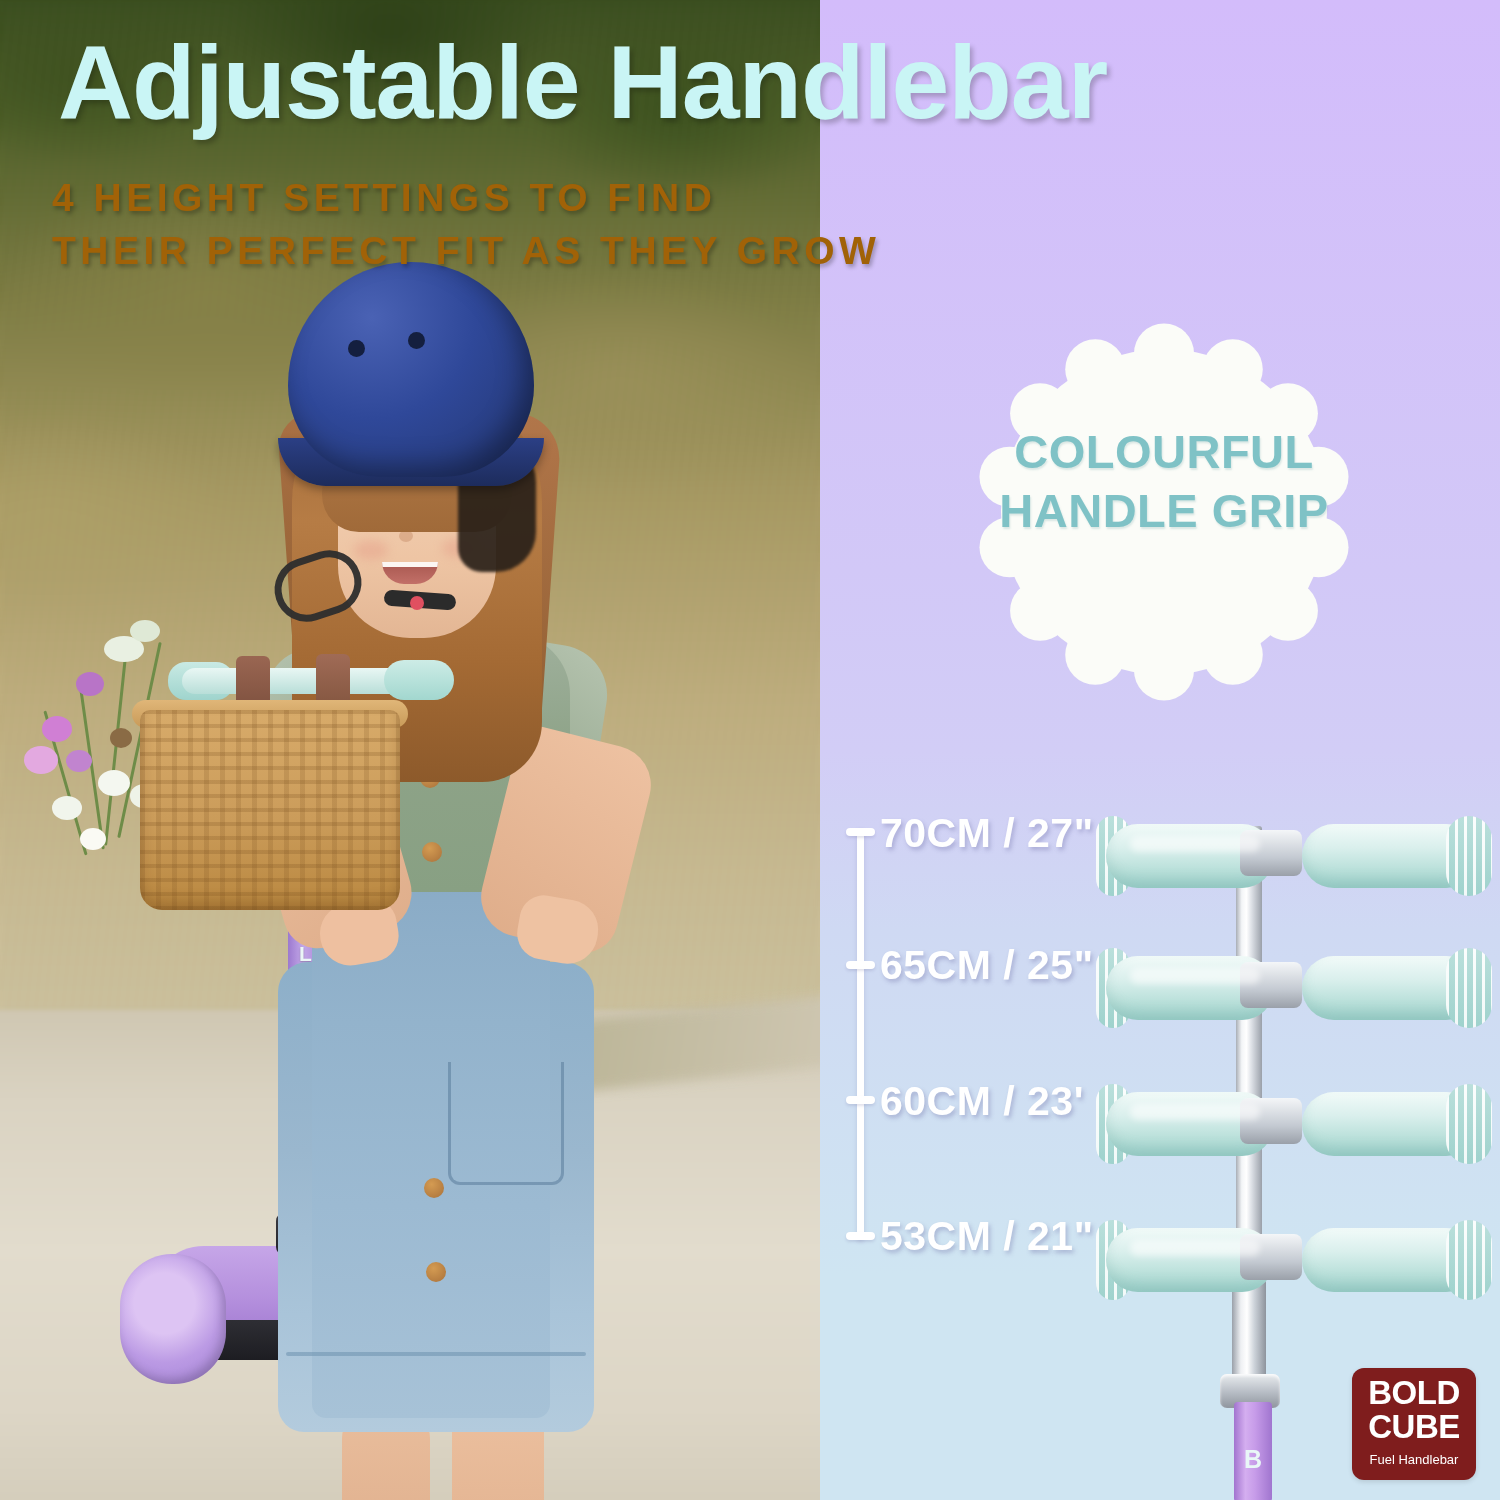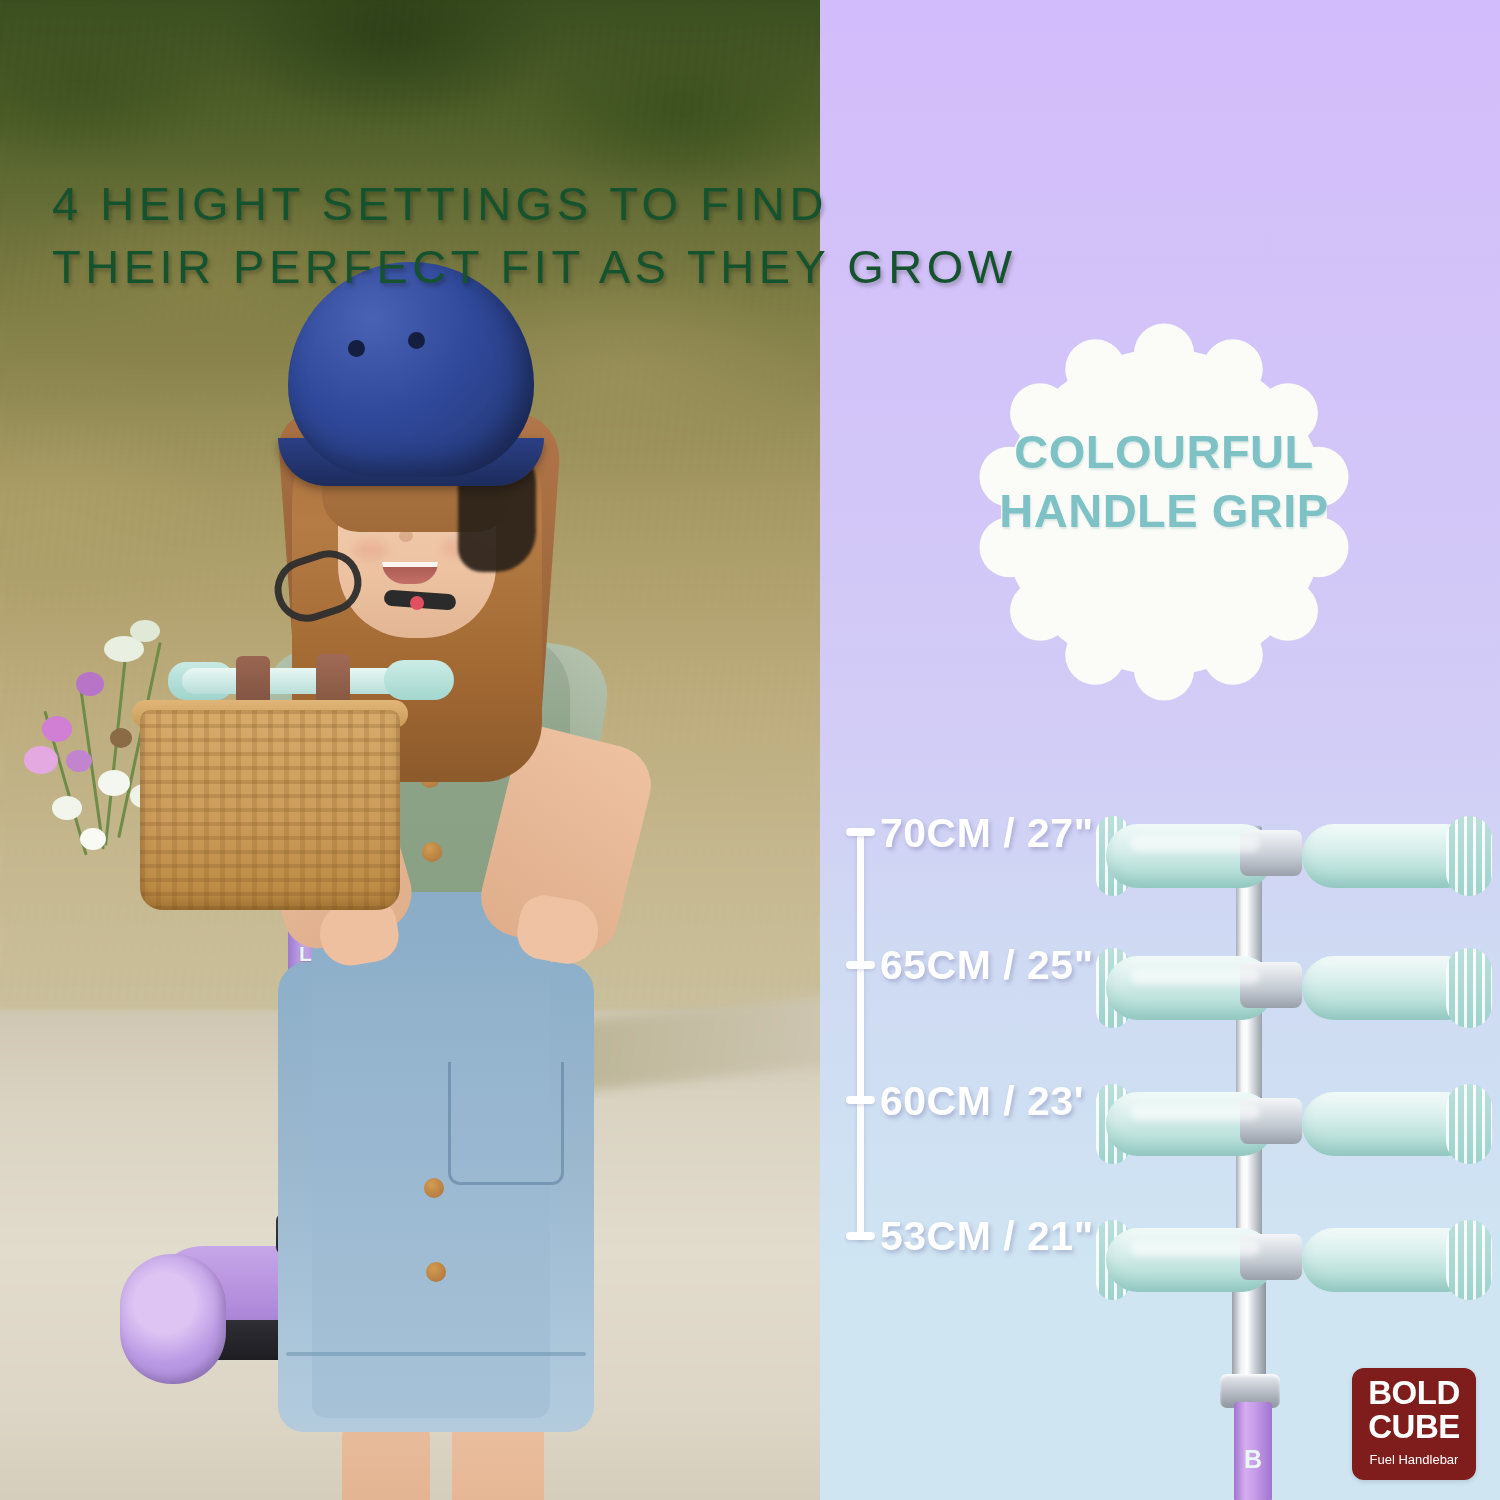--- a/index.html
+++ b/index.html
@@ -174,22 +174,22 @@
   
   .headline{
     position:absolute;left:58px;top:30px;width:1400px;
     font-size:104px;font-weight:700;letter-spacing:-1px;line-height:1;
     color:#c9f5f5;
     text-shadow:3px 4px 5px rgba(0,0,0,.22);
     white-space:nowrap;
   }
   .subhead{
     position:absolute;left:52px;top:172px;width:1050px;
-    font-size:47px;font-weight:400;line-height:1.35;letter-spacing:4.5px;
-    color:#14532d;text-transform:uppercase;
+    font-size:39px;font-weight:700;line-height:1.35;letter-spacing:4.5px;
+    color:#a16207;text-transform:uppercase;
     text-shadow:2px 3px 4px rgba(0,0,0,.28);
   }
 
   
   .badge{position:absolute;left:958px;top:306px;width:412px;height:412px;}
   .badge svg{display:block;}
   .badge-text{
     position:absolute;left:0;top:116px;width:412px;text-align:center;
     color:#7fc2c6;font-size:47px;font-weight:700;line-height:1.26;letter-spacing:.5px;
     text-shadow:1px 2px 2px rgba(120,170,170,.25);
@@ -356,20 +356,21 @@
       <div class="bloom" style="left:34px;top:176px;width:30px;height:24px;background:#f1f5ec;"></div>
       <div class="bloom" style="left:92px;top:108px;width:22px;height:20px;background:#8a6b45;"></div>
       <div class="bloom" style="left:126px;top:118px;width:20px;height:18px;background:#7f6542;"></div>
       <div class="bloom" style="left:62px;top:208px;width:26px;height:22px;background:#fafaf4;"></div>
     </div>
 
     <div class="basket-lip"></div>
     <div class="basket"></div>
   </div>
 
+  <div class="headline">Adjustable Handlebar</div>
   <div class="subhead">
     <div>4 HEIGHT SETTINGS TO FIND</div>
     <div>THEIR PERFECT FIT AS THEY GROW</div>
   </div>
 
   <div class="badge">
     <svg width="412" height="412" viewBox="0 0 412 412">
       <g id="scallops" fill="#fbfcf8">
           <circle cx="206.00" cy="47.50" r="30" fill="#fbfcf8"></circle>
           <circle cx="274.77" cy="63.20" r="30" fill="#fbfcf8"></circle>

